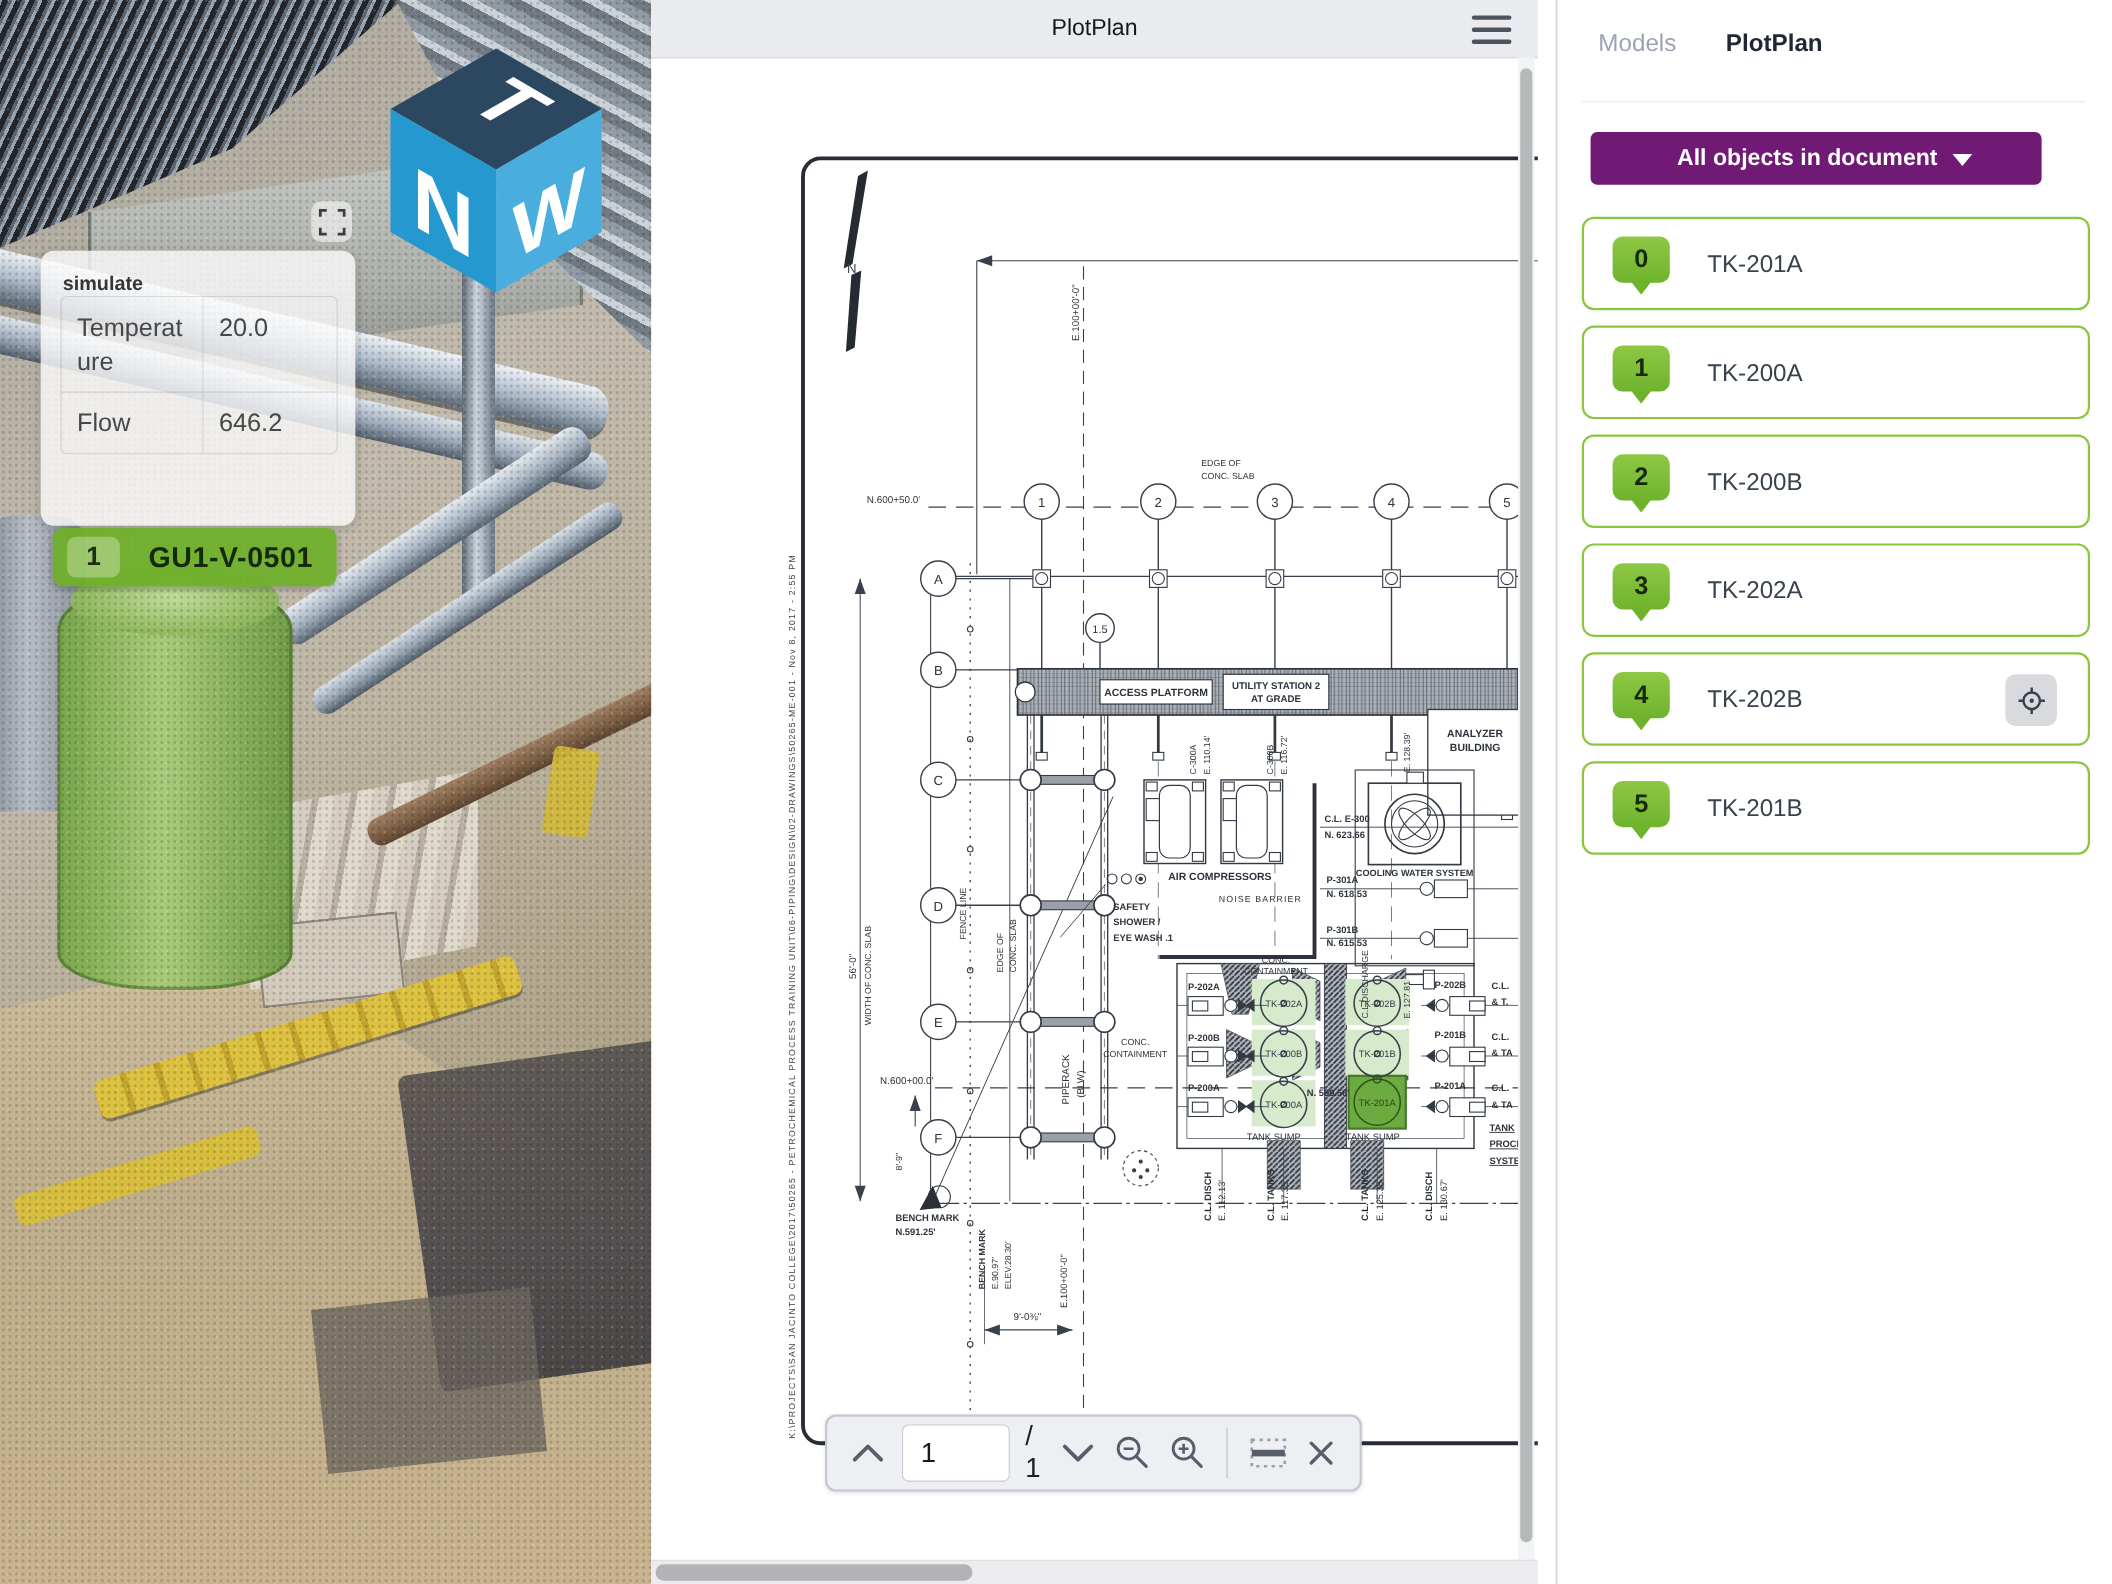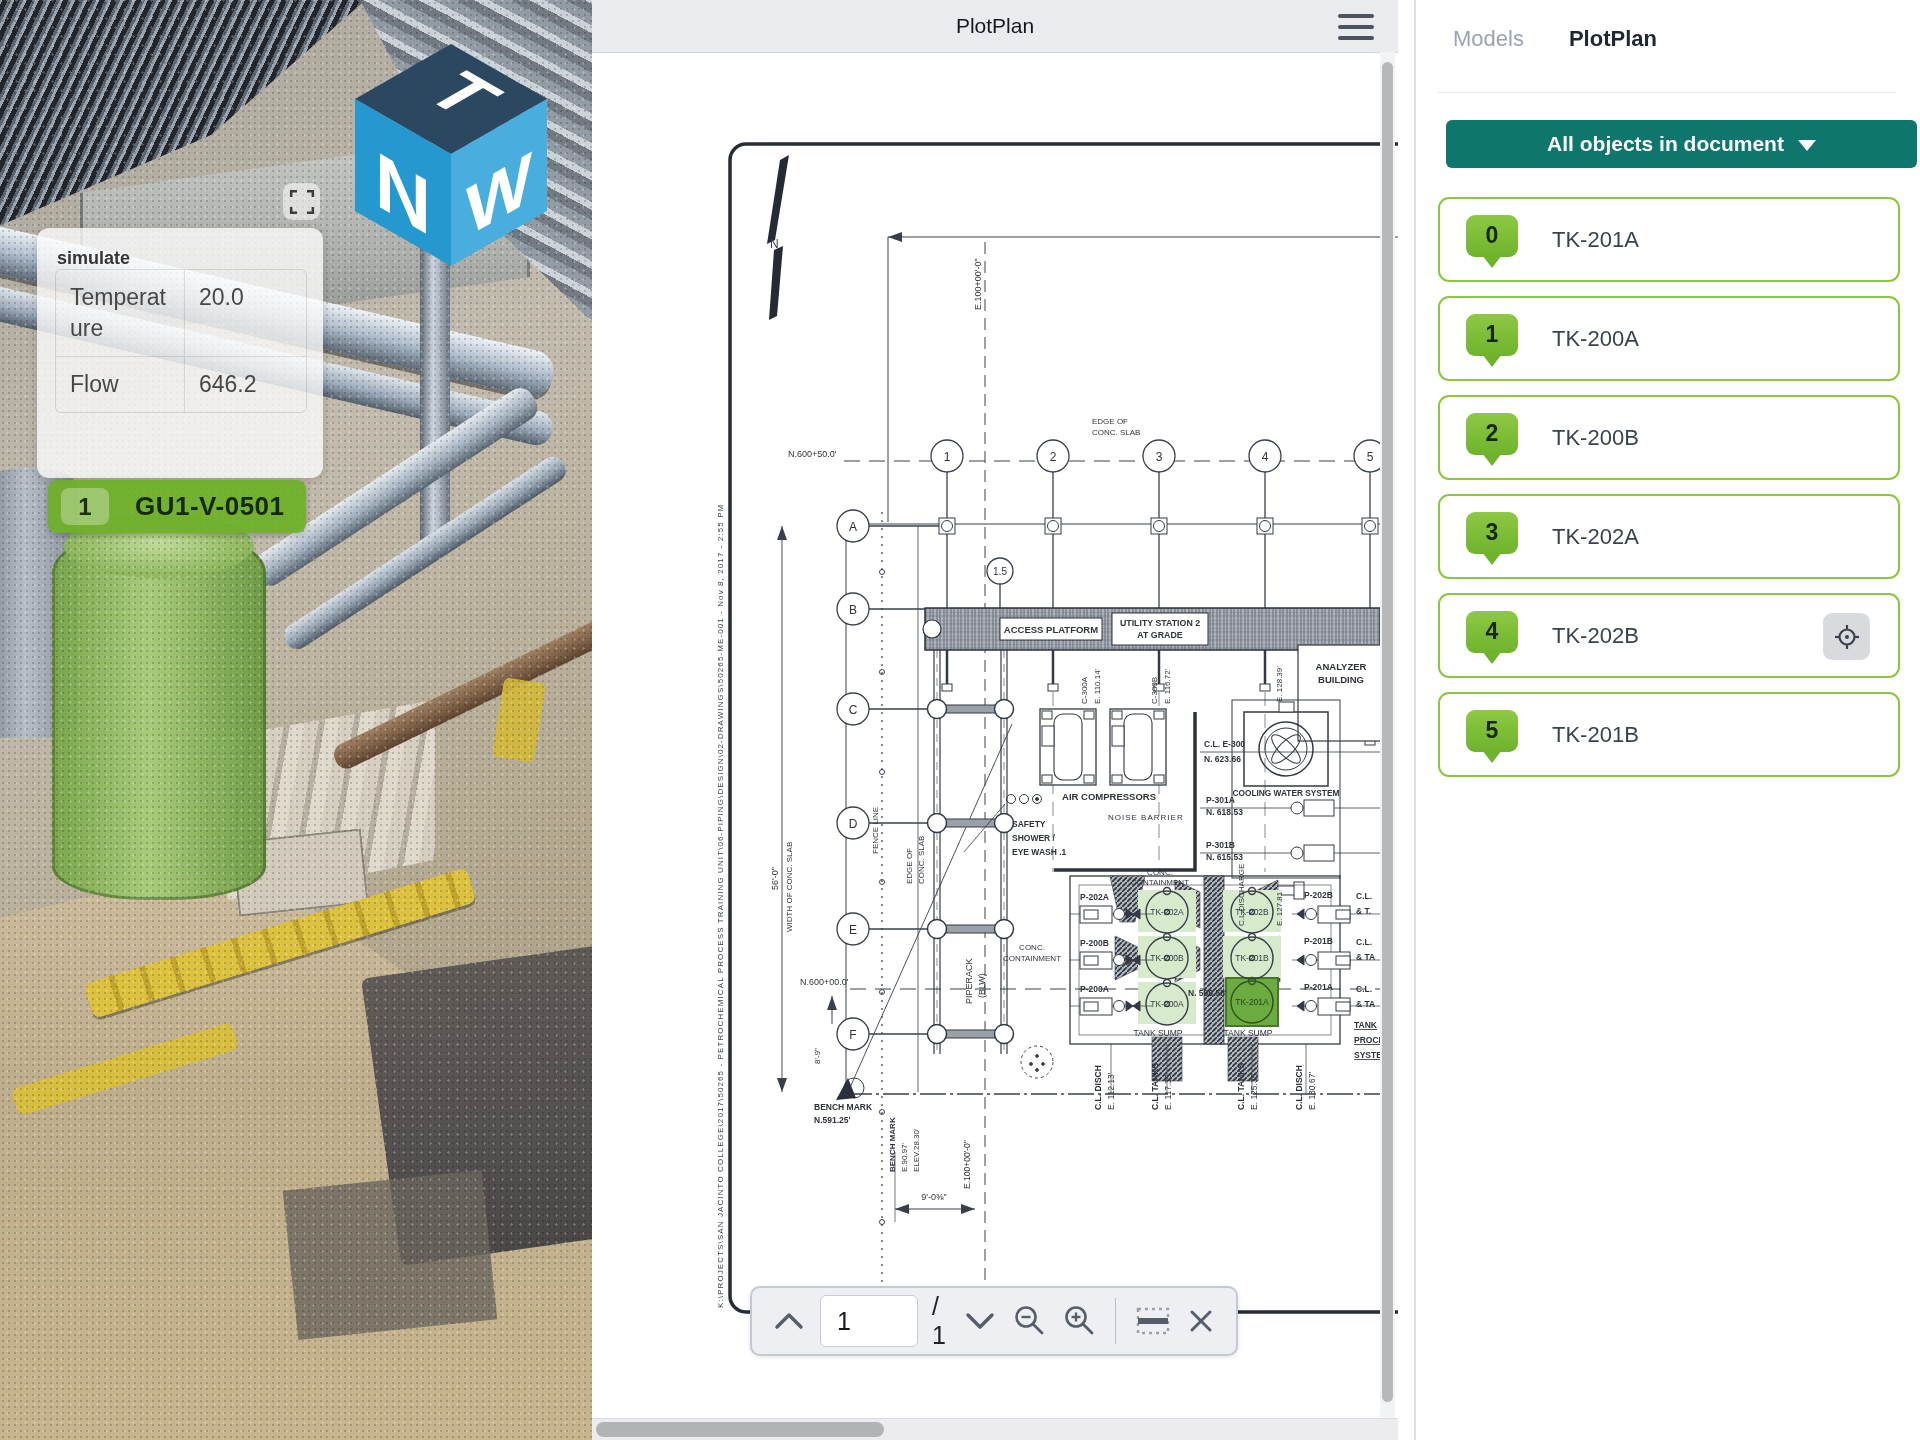--- a/index.html
+++ b/index.html
@@ -68,21 +68,21 @@
   #h-scroll-track{position:absolute;left:0;top:1418px;width:806px;height:22px;background:#ececee;border-top:1px solid #dcdee0;}
   #h-scroll-thumb{position:absolute;left:4px;top:3px;width:288px;height:15px;border-radius:8px;background:#b1b3b5;}
 
   
   #sidebar{left:1414px;top:0;width:502px;height:1440px;background:#fff;border-left:2px solid #dadde2;box-sizing:border-box;}
   #sidebar-tabs{position:absolute;left:37px;top:26px;display:flex;gap:45px;}
   .tab{font-size:22px;cursor:pointer;}
   .tab-inactive{color:#9aa3b5;font-weight:500;}
   .tab-active{color:#1f2634;font-weight:700;}
   #sidebar-divider{position:absolute;left:22px;top:92px;width:458px;height:1px;background:#e4e7eb;}
-  #filter-btn{position:absolute;left:30px;top:120px;width:471px;height:48px;border-radius:6px;background:#0f766e;color:#fff;display:flex;align-items:center;justify-content:center;gap:14px;font-size:21px;font-weight:600;cursor:pointer;}
+  #filter-btn{position:absolute;left:30px;top:120px;width:394px;height:48px;border-radius:6px;background:#701a75;color:#fff;display:flex;align-items:center;justify-content:center;gap:14px;font-size:21px;font-weight:600;cursor:pointer;padding-left:16px;}
   #filter-btn .caret{width:0;height:0;border-left:9px solid transparent;border-right:9px solid transparent;border-top:11px solid #fff;margin-top:3px;}
   .obj-card{position:absolute;left:22px;width:462px;height:85px;background:#fff;border:2px solid #8cc63f;border-radius:11px;box-sizing:border-box;display:flex;align-items:center;padding-left:26px;cursor:pointer;}
   .pin{position:relative;width:52px;height:42px;margin-top:-8px;}
   .pin-box{width:52px;height:42px;border-radius:9px;background:linear-gradient(180deg,#8ec845,#6fb32c);display:flex;align-items:center;justify-content:center;font-size:23px;font-weight:700;color:#17280e;}
   .pin-tail{position:absolute;left:16px;top:40px;width:0;height:0;border-left:10px solid transparent;border-right:10px solid transparent;border-top:13px solid #6fb32c;}
   .obj-label{margin-left:34px;font-size:22px;color:#39434f;}
   .locate-btn{position:absolute;right:28px;top:18px;width:47px;height:47px;border-radius:9px;background:#d8dade;display:flex;align-items:center;justify-content:center;cursor:pointer;}
 </style>
 </head>
 <body>

